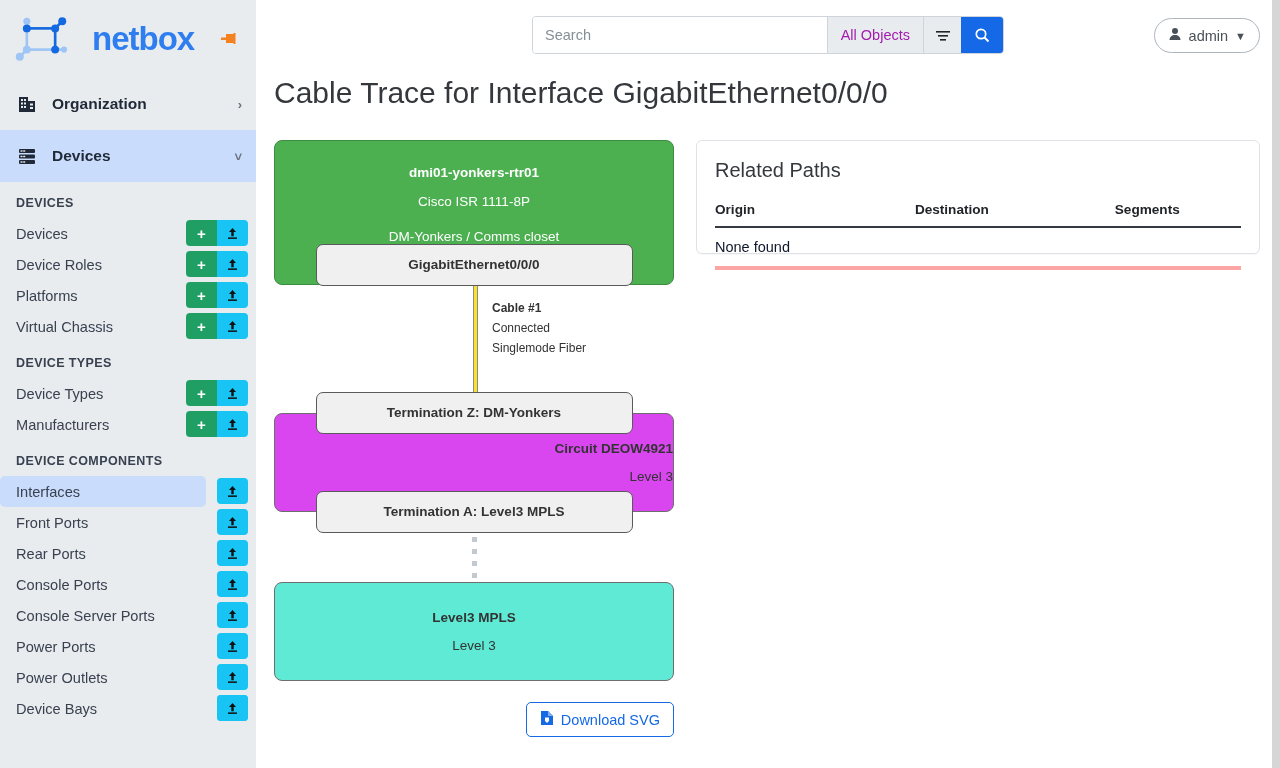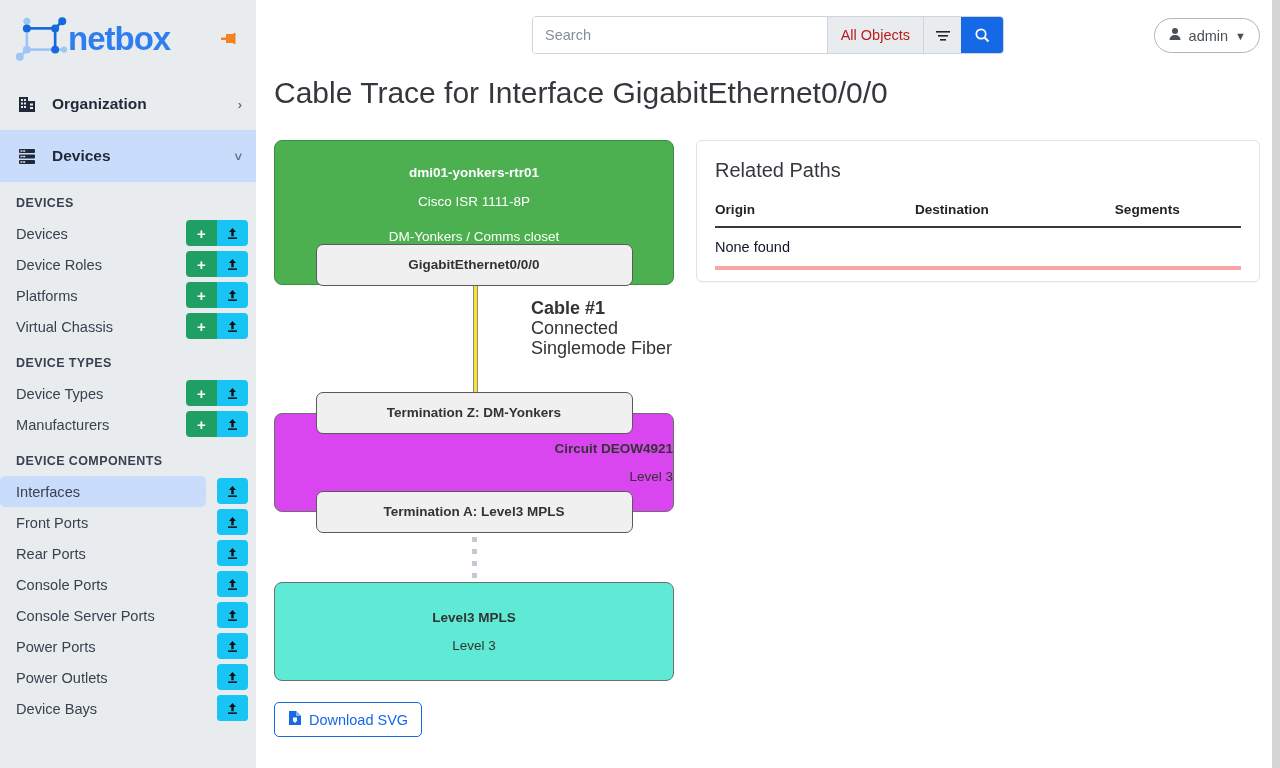--- a/index.html
+++ b/index.html
@@ -17,21 +17,21 @@
     background: #e9ecef;
     flex: 0 0 256px;
     overflow: hidden;
     position: relative;
   }
   .brand {
     height: 78px;
     display: flex; align-items: center;
     padding: 0 16px 0 14px;
   }
-  .brand-logo { display: flex; align-items: center; gap: 0; }
+  .brand-logo { display: flex; align-items: center; gap: 24px; }
   .logo-mark { width: 54px; height: 46px; }
   .pin-icon { margin-left: auto; width: 22px; height: 22px; display:flex; align-items:center; justify-content:center; }
 
   .nav-group {
     display: flex; align-items: center;
     height: 52px;
     padding: 0 14px;
     font-size: 15.5px;
     font-weight: bold;
     color: #1f2937;
@@ -96,21 +96,21 @@
   }
   .search-input {
     flex: 1; border: none; outline: none;
     padding: 0 12px; font-size: 14.5px; color: #333;
     font-family: "Liberation Sans", sans-serif;
     background: #fff;
   }
   .search-input::placeholder { color: #868e96; }
   .search-scope {
     display: flex; align-items: center; padding: 0 13px;
-    background: #e9ecef; color: #b91c1c; font-size: 14.5px;
+    background: #e9ecef; color: #a21caf; font-size: 14.5px;
     border-left: 1px solid #ced4da; cursor: pointer; white-space: nowrap;
   }
   .search-filter {
     display: flex; align-items: center; justify-content: center;
     width: 38px; background: #e9ecef; color: #212529;
     border-left: 1px solid #ced4da; cursor: pointer;
   }
   .search-go {
     display: flex; align-items: center; justify-content: center;
     width: 42px; background: #1569e6; color: #fff; cursor: pointer;
@@ -157,21 +157,21 @@
   .cable-area {
     height: 106px; position: relative;
   }
   .cable-line {
     position: absolute; left: 199px; top: 0;
     width: 5px; height: 106px; background: #f7e32b;
     border-left: 1px solid #8c8c8c; border-right: 1px solid #8c8c8c;
   }
   .cable-label {
     position: absolute; left: 218px; top: 12px;
-    font-size: 18px; color: #333; line-height: 20px; margin-left: 39px;
+    font-size: 12px; color: #333; line-height: 20px;
   }
   .cable-label .c-title { font-weight: bold; }
 
   .circuit-box {
     background: #d946ef; border: 1px solid #6e6e6e; border-radius: 8px;
     text-align: right; color: #333;
     padding: 27px 0;
     margin-top: -21px; position: relative; z-index: 1;
   }
   .circuit-box .cb-name { font-size: 13.5px; font-weight: bold; margin-bottom: 13px; }
@@ -184,38 +184,38 @@
   .dotted-link span { display:block; width: 5px; height: 5px; background: #c3c9d1; }
 
   .node-provider {
     background: #5eead4; border: 1px solid #6e6e6e; border-radius: 8px;
     text-align: center; color: #333;
     padding: 27px 0;
   }
   .node-provider .pn-name { font-size: 13.5px; font-weight: bold; margin-bottom: 13px; }
   .node-provider .pn-sub { font-size: 13.5px; }
 
-  .download-row { display: flex; justify-content: flex-start; margin-top: 21px; }
+  .download-row { display: flex; justify-content: flex-end; margin-top: 21px; }
   .btn-download {
     display: inline-flex; align-items: center; gap: 7px;
     border: 1px solid #1569e6; color: #1569e6; background: #fff;
     border-radius: 5px; padding: 7px 13px; font-size: 14.5px; cursor: pointer;
     font-family: "Liberation Sans", sans-serif;
   }
   .trace-status {
     text-align: center; color: #3a8f46; font-size: 30px;
     margin-top: 36px;
   }
 
   
   .card {
     flex: 1;
     border: 1px solid #dfe3e8; border-radius: 6px;
     background: #fff; padding: 18px 18px 24px 18px;
-    height: 142px;
+    height: 114px;
     box-shadow: 0 1px 1px rgba(0,0,0,.03);
   }
   .card-title { font-size: 20px; color: #34383d; margin-bottom: 20px; }
   table.paths { width: 100%; border-collapse: collapse; }
   table.paths th {
     text-align: left; font-size: 13.6px; font-weight: bold; color: #212529;
     padding: 0 0 9px 0; border-bottom: 2px solid #343a40;
   }
   table.paths td {
     font-size: 14.5px; color: #0f172a;

